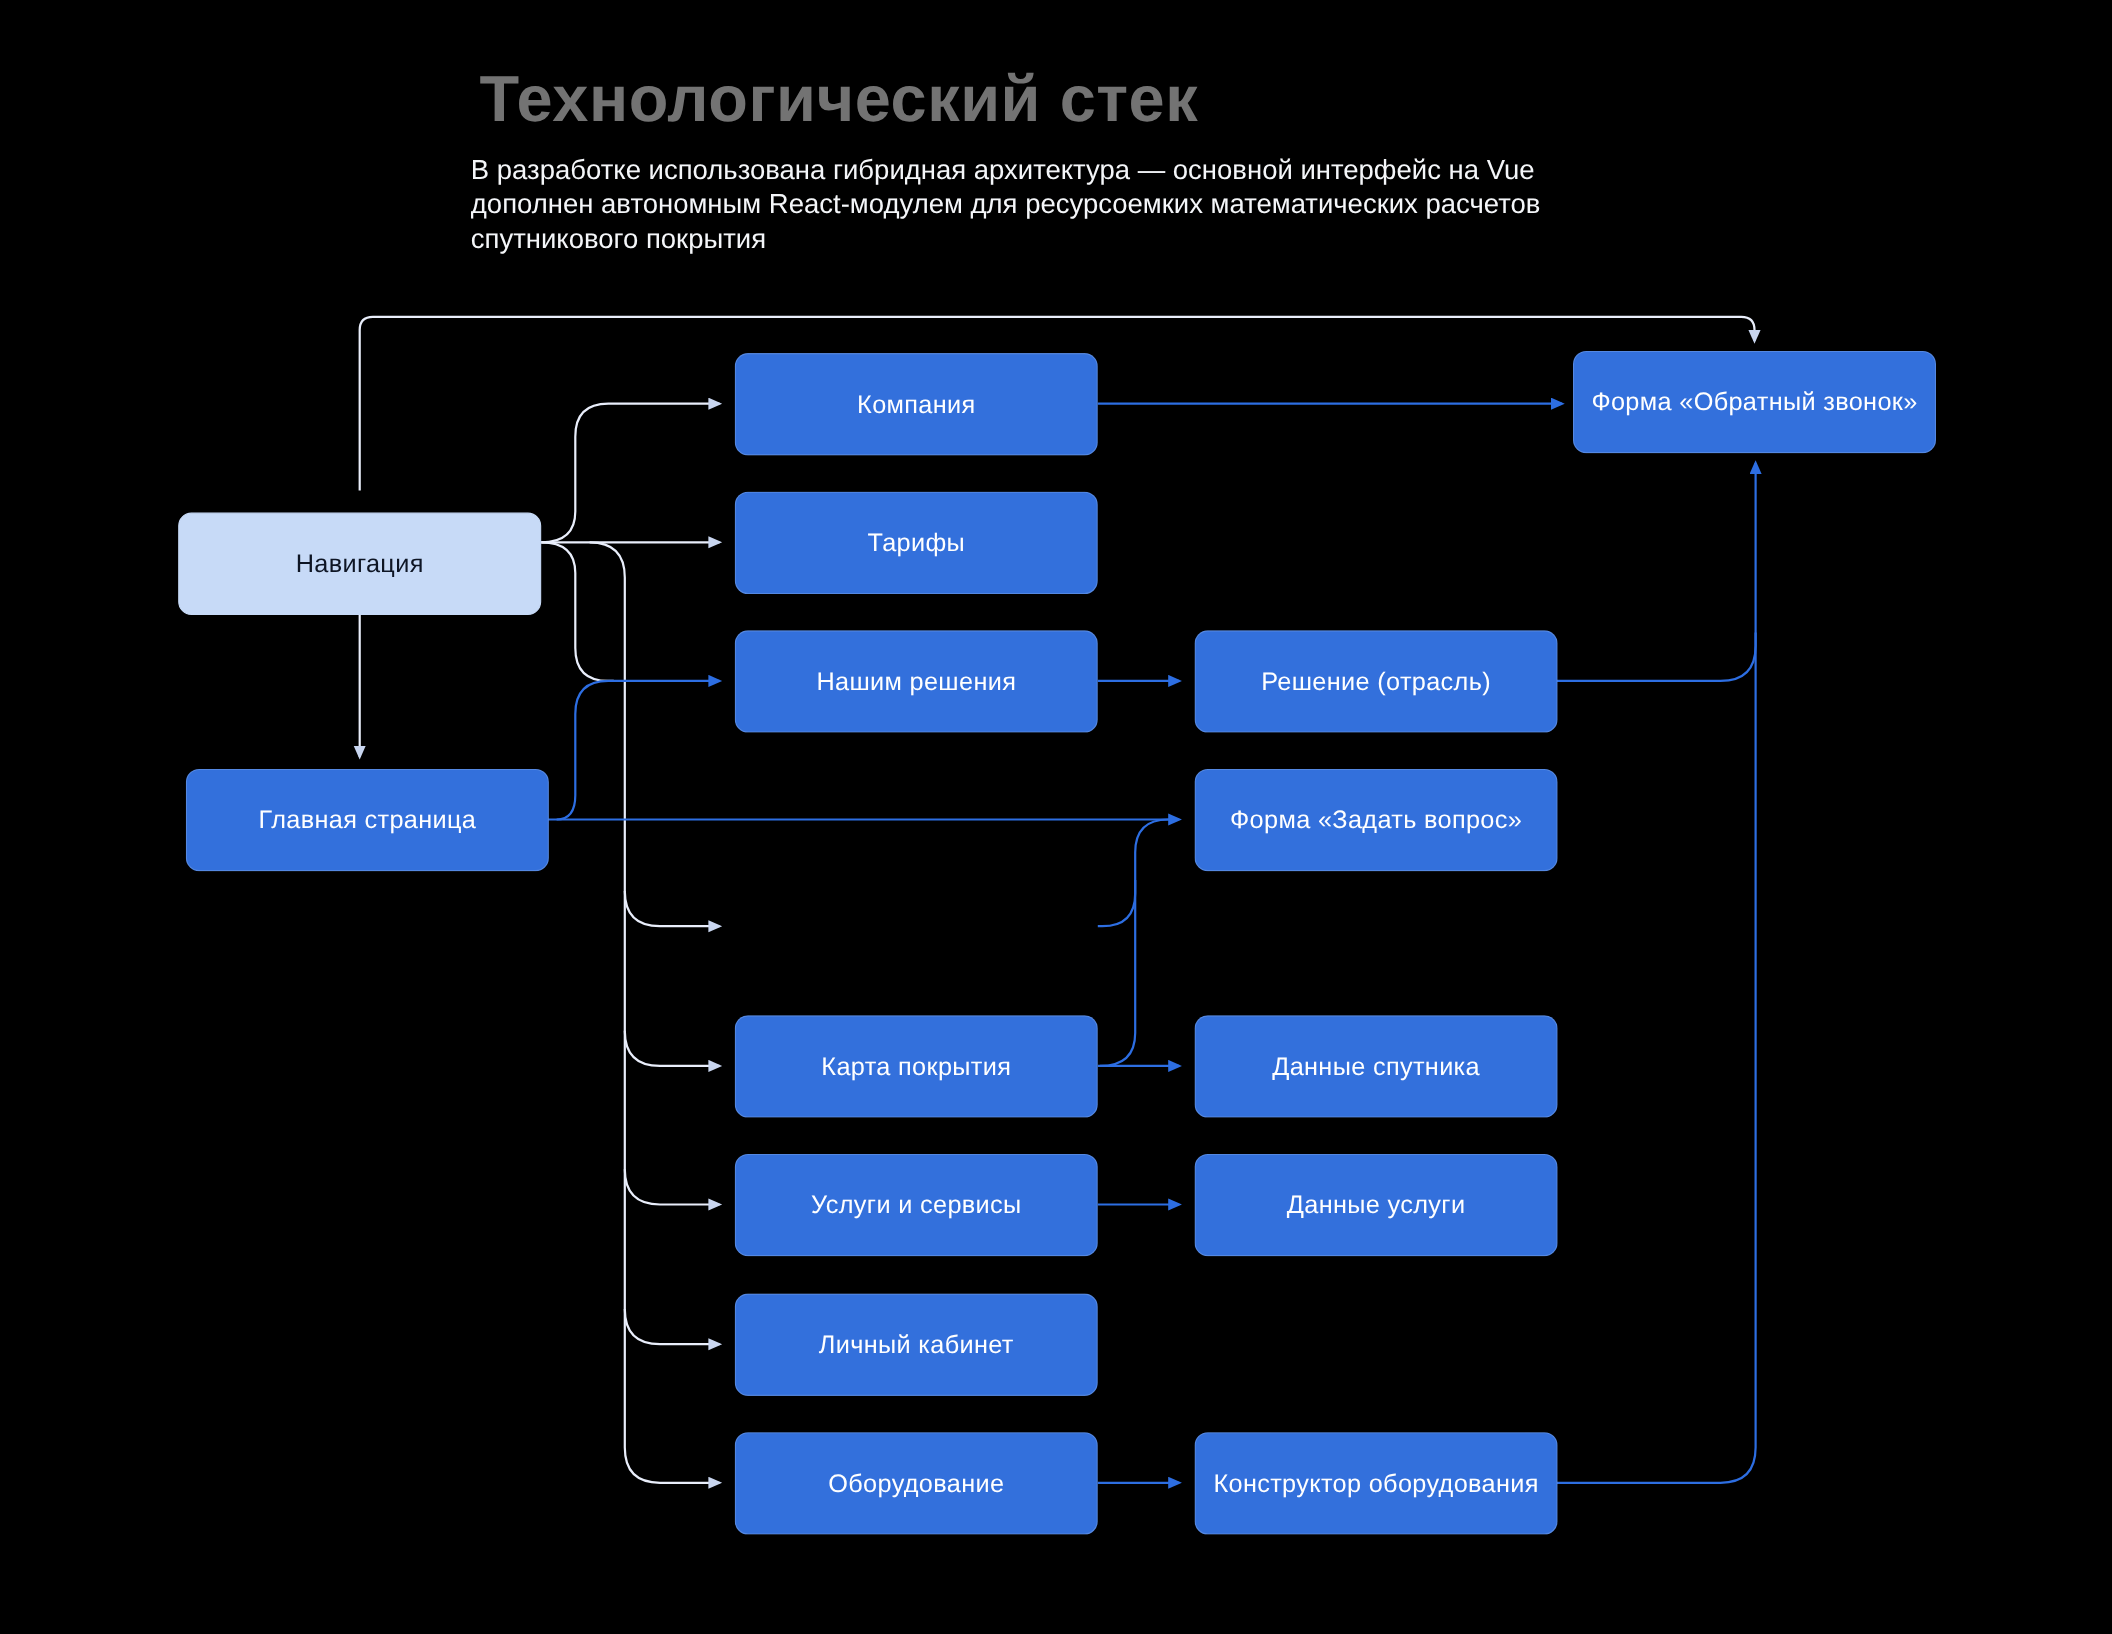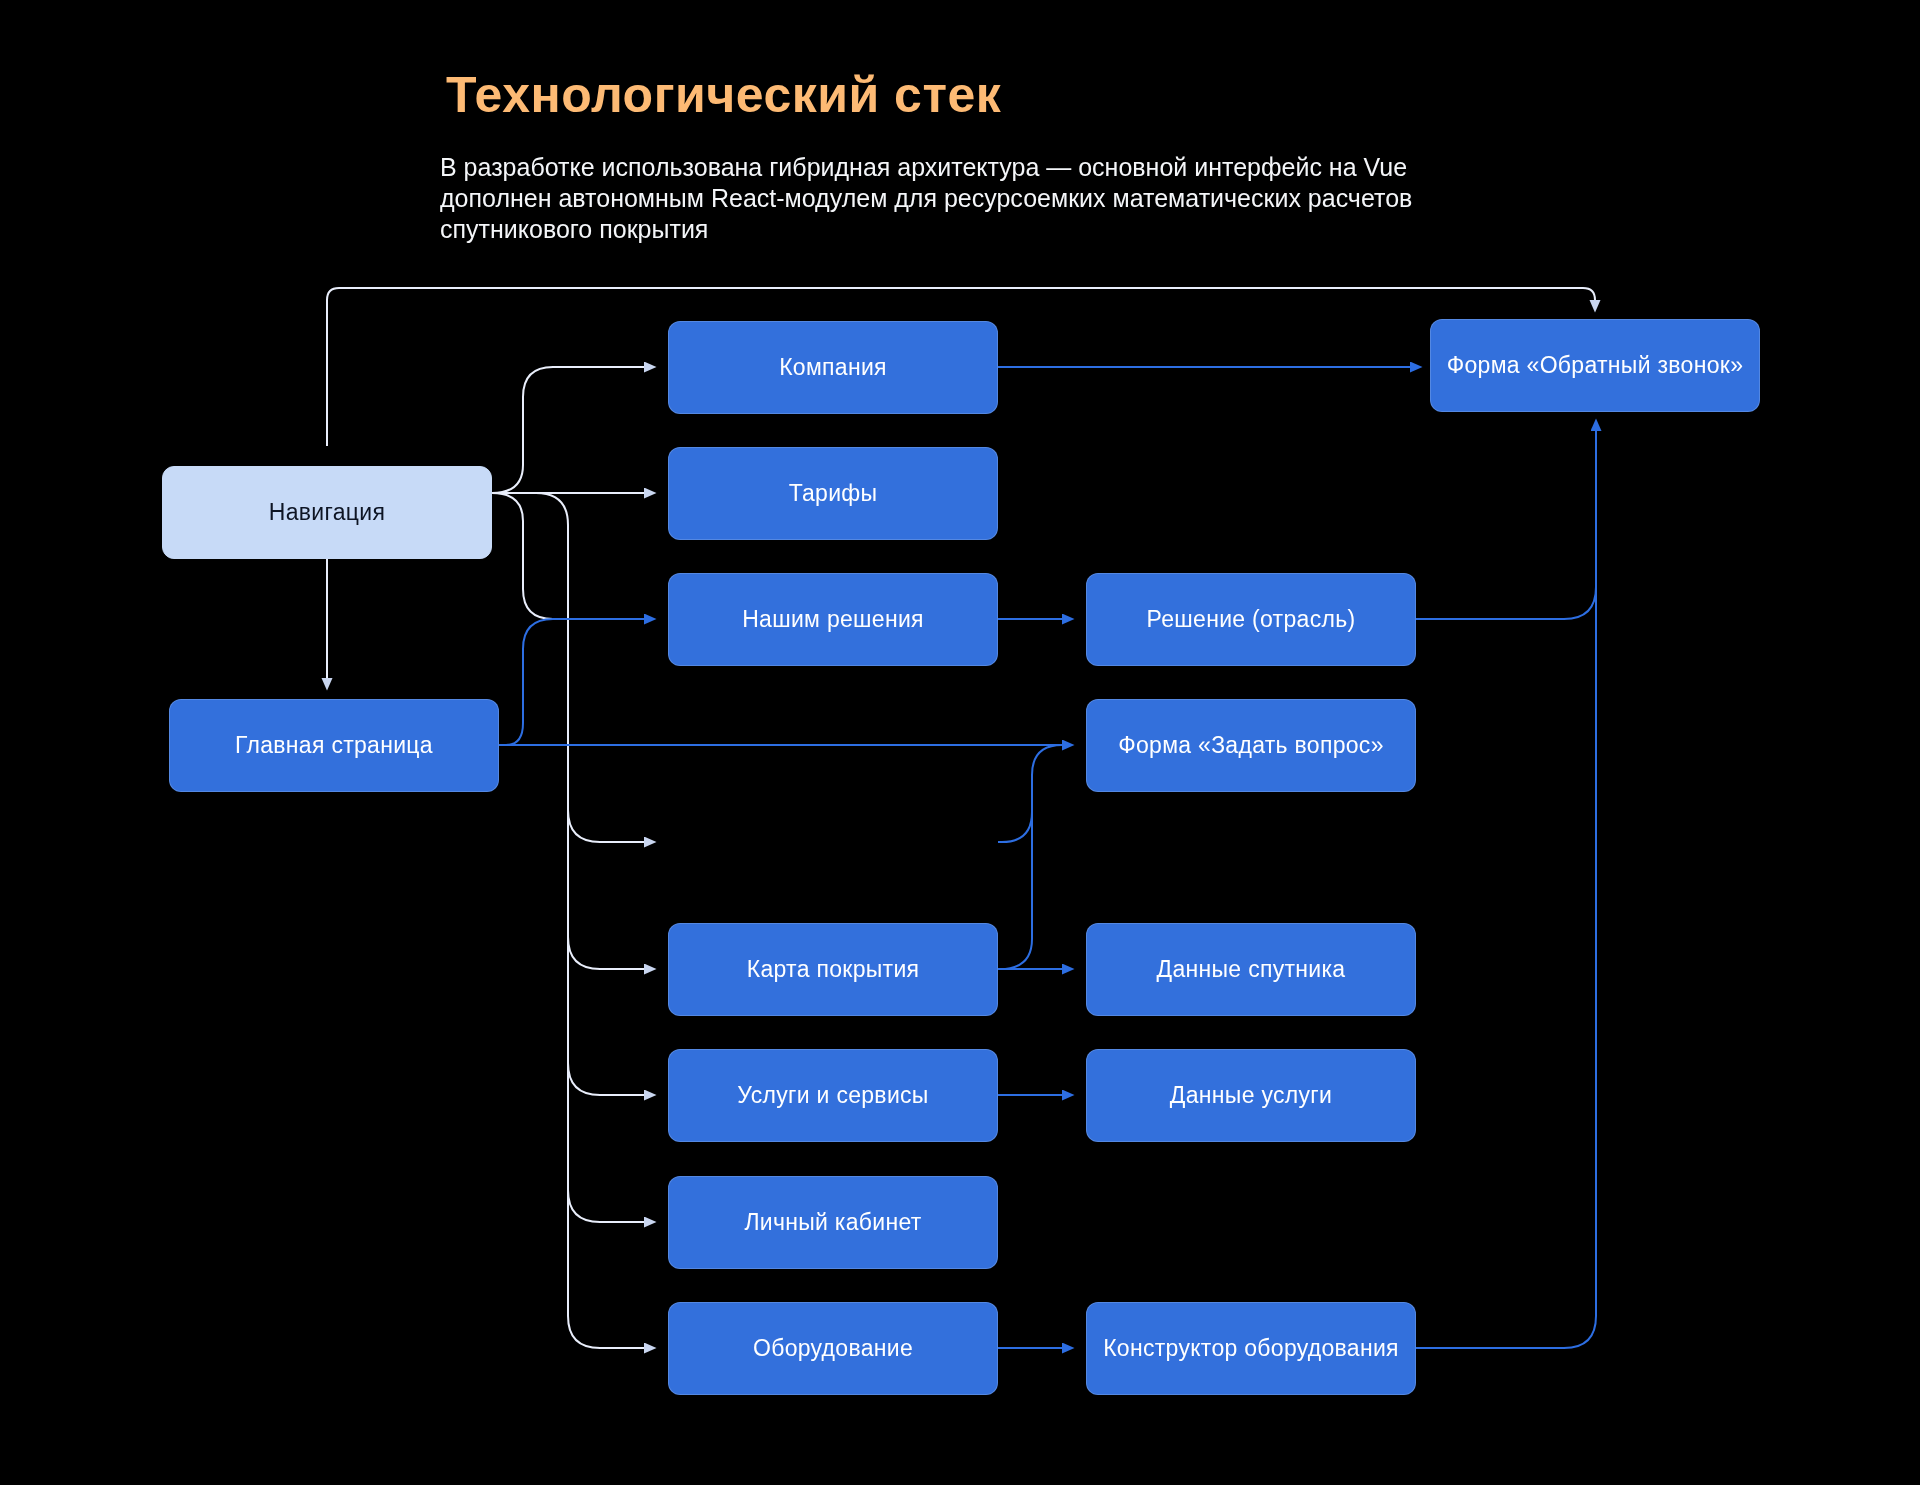--- a/index.html
+++ b/index.html
@@ -5,27 +5,27 @@
   html,body{margin:0;padding:0;background:#000;}
   .stage{
     position:relative;
     width:1920px;height:1485px;
     background:#000;
     font-family:"Liberation Sans", sans-serif;
     overflow:hidden;
   }
   .title{
     position:absolute;left:428px;top:48px;
-    margin:18px;
-    color:#fdba74;
-    font-size:50px;font-weight:700;letter-spacing:.5px;
+    margin:8px;
+    color:#737373;
+    font-size:59px;font-weight:700;letter-spacing:.5px;
   }
   .description{
     position:absolute;left:428px;top:140px;
-    margin:12px;width:1100px;
+    margin:0;width:1100px;
     color:#f4f6f9;
     font-size:25px;line-height:31px;font-weight:400;
     white-space:pre-line;
   }
   .connectors{position:absolute;left:0;top:0;z-index:1;}
   .node{
     position:absolute;z-index:2;
     width:330px;height:93px;
     box-sizing:border-box;
     border-radius:12px;

